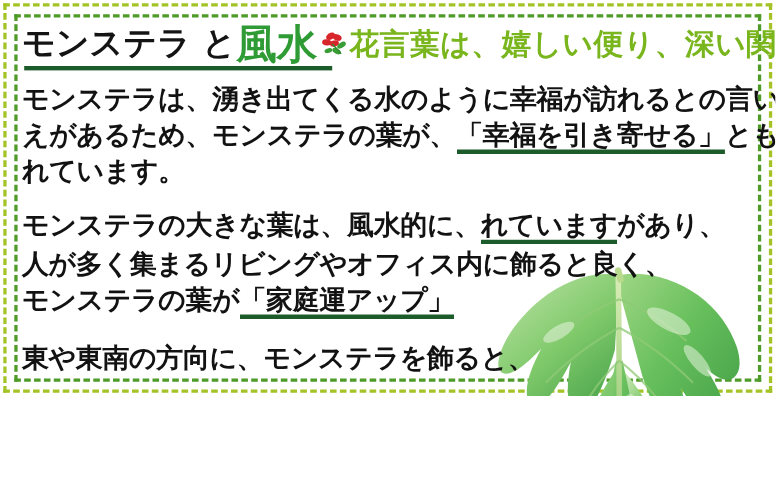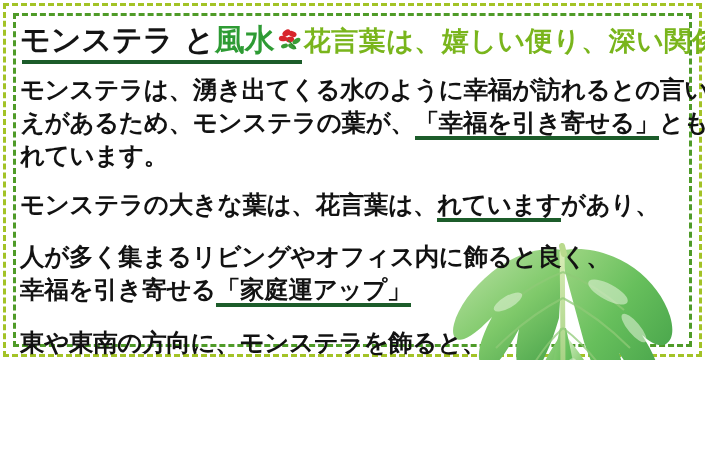--- a/index.html
+++ b/index.html
@@ -78,21 +78,21 @@
     align-items: center;
   }
   .title-main {
     font-size: 30px;
     font-weight: bold;
     color: #141414;
     letter-spacing: 0px;
     line-height: 1;
   }
   .title-fusui {
-    font-size: 30px;
+    font-size: 37px;
     font-weight: bold;
     color: #2e9b34;
     line-height: 1;
   }
   .flower-icon {
     display: inline-block;
     width: 26px;
     height: 26px;
     margin: 0 1px 0 2px;
     flex: 0 0 auto;
@@ -124,21 +124,21 @@
     font-weight: bold;
     line-height: 1.33;
     letter-spacing: -0.3px;
     color: #121212;
     white-space: nowrap;
   }
   .para .ln { display: block; }
 
   .p1 { margin: 0 0 0 0; }
   .p2 { margin-top: 16px; }
-  .p3 { margin-top: 19px; }
+  .p3 { margin-top: 2px; }
   .p4 { margin-top: 20px; }
   .p5 { margin-top: 20px; }
 
   .hl {
     position: relative;
     display: inline-block;
     padding-bottom: 1px;
     box-shadow: inset 0 -4px 0 0 #1c5c2a;
     text-align: center;
   }
@@ -259,30 +259,30 @@
         <span class="ln">
           <span>えがあるため、モンステラの葉が、</span><span class="hl">「幸福を引き寄せる」</span><span>ともいわ</span>
         </span>
         <span class="ln">
           <span>れています。</span>
         </span>
       </div>
 
       <div class="para p2">
         <span class="ln">
-          <span>モンステラの大きな葉は、花言葉は、</span><span class="hl">れています</span><span>があり、</span>
+          <span>モンステラの大きな葉は、風水的に、</span><span class="hl">れています</span><span>があり、</span>
         </span>
       </div>
 
       <div class="para p3">
         <span class="ln">
           <span>人が多く集まるリビングやオフィス内に飾ると良く、</span>
         </span>
         <span class="ln">
-          <span>幸福を引き寄せる</span><span class="hl">「家庭運アップ」</span>
+          <span>モンステラの葉が</span><span class="hl">「家庭運アップ」</span>
         </span>
       </div>
 
 
       <div class="para p5">
         <span class="ln">
           <span>東や東南の方向に、モンステラを飾ると、</span>
         </span>
       </div>
 

